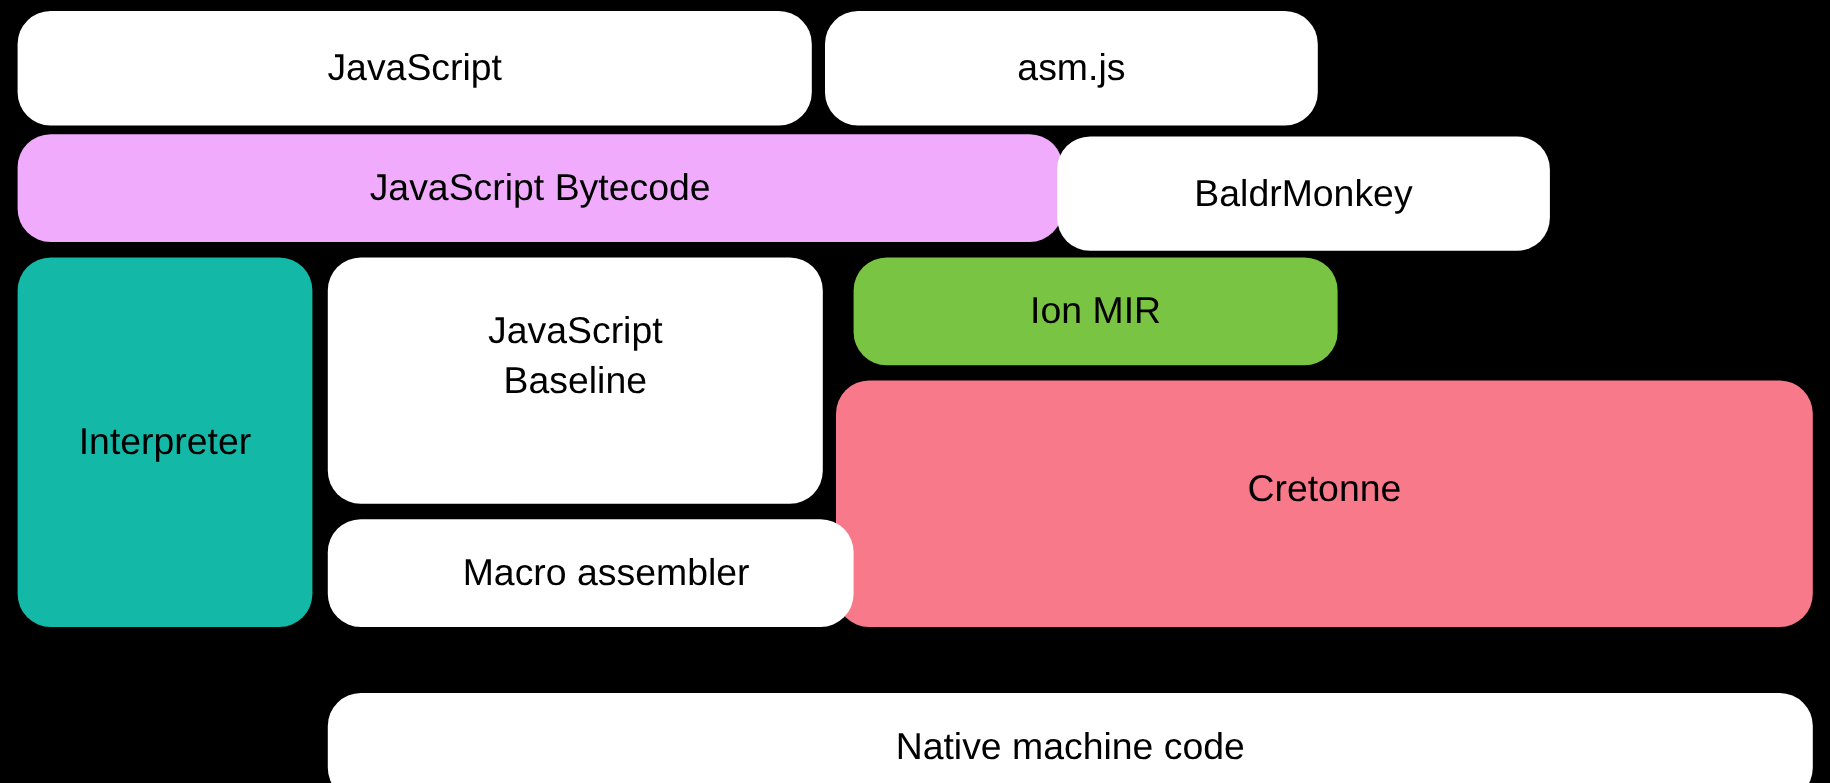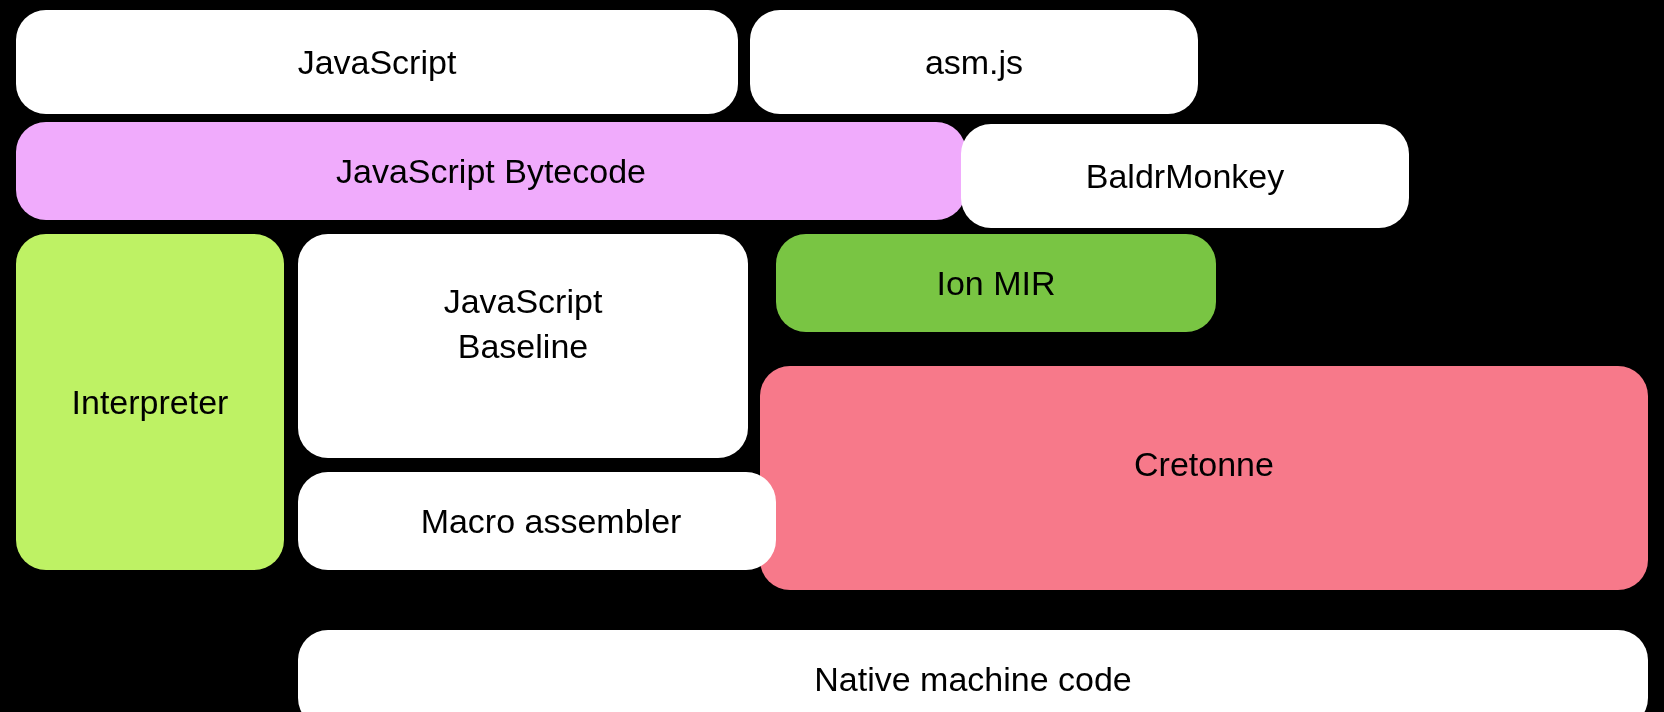--- a/index.html
+++ b/index.html
@@ -51,26 +51,26 @@
 
   <div class="box b-javascript" style="background-color: rgb(255, 255, 255);">JavaScript</div>
 
   <div class="box b-asmjs" style="background-color: rgb(255, 255, 255);">asm.js</div>
 
 
   <div class="box b-bytecode" style="background-color: #f0abfc;">JavaScript Bytecode</div>
 
   <div class="box b-baldrmonkey" style="background-color: rgb(255, 255, 255);">BaldrMonkey</div>
 
-  <div class="box b-interpreter" style="background-color: #bef264;">Interpreter</div>
+  <div class="box b-interpreter" style="background-color: #14b8a6;">Interpreter</div>
 
   <div class="box b-baseline" style="background-color: rgb(255, 255, 255);">JavaScript
 Baseline</div>
 
   <div class="box b-ionmir" style="background-color: rgb(121, 197, 67);">Ion MIR</div>
 
-  <div class="box b-cretonne" style="background-color: rgb(247, 121, 138); margin-top: 20px;">Cretonne</div>
+  <div class="box b-cretonne" style="background-color: rgb(247, 121, 138);">Cretonne</div>
 
   <div class="box b-macroassembler" style="background-color: rgb(255, 255, 255);">Macro assembler</div>
 
   <div class="box b-native" style="background-color: rgb(255, 255, 255);">Native machine code</div>
 
 </div>
 
 </body></html>

